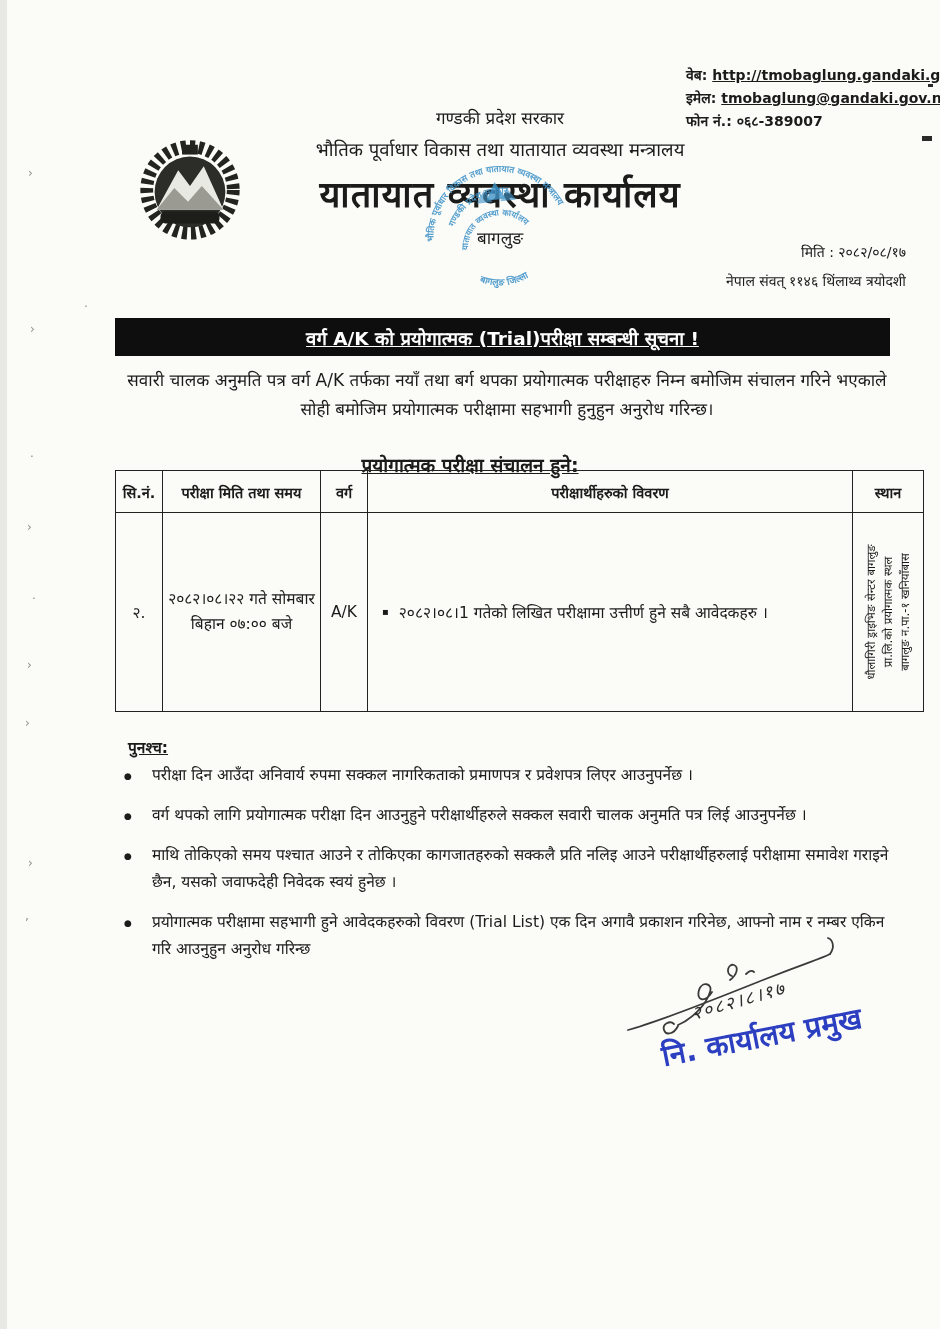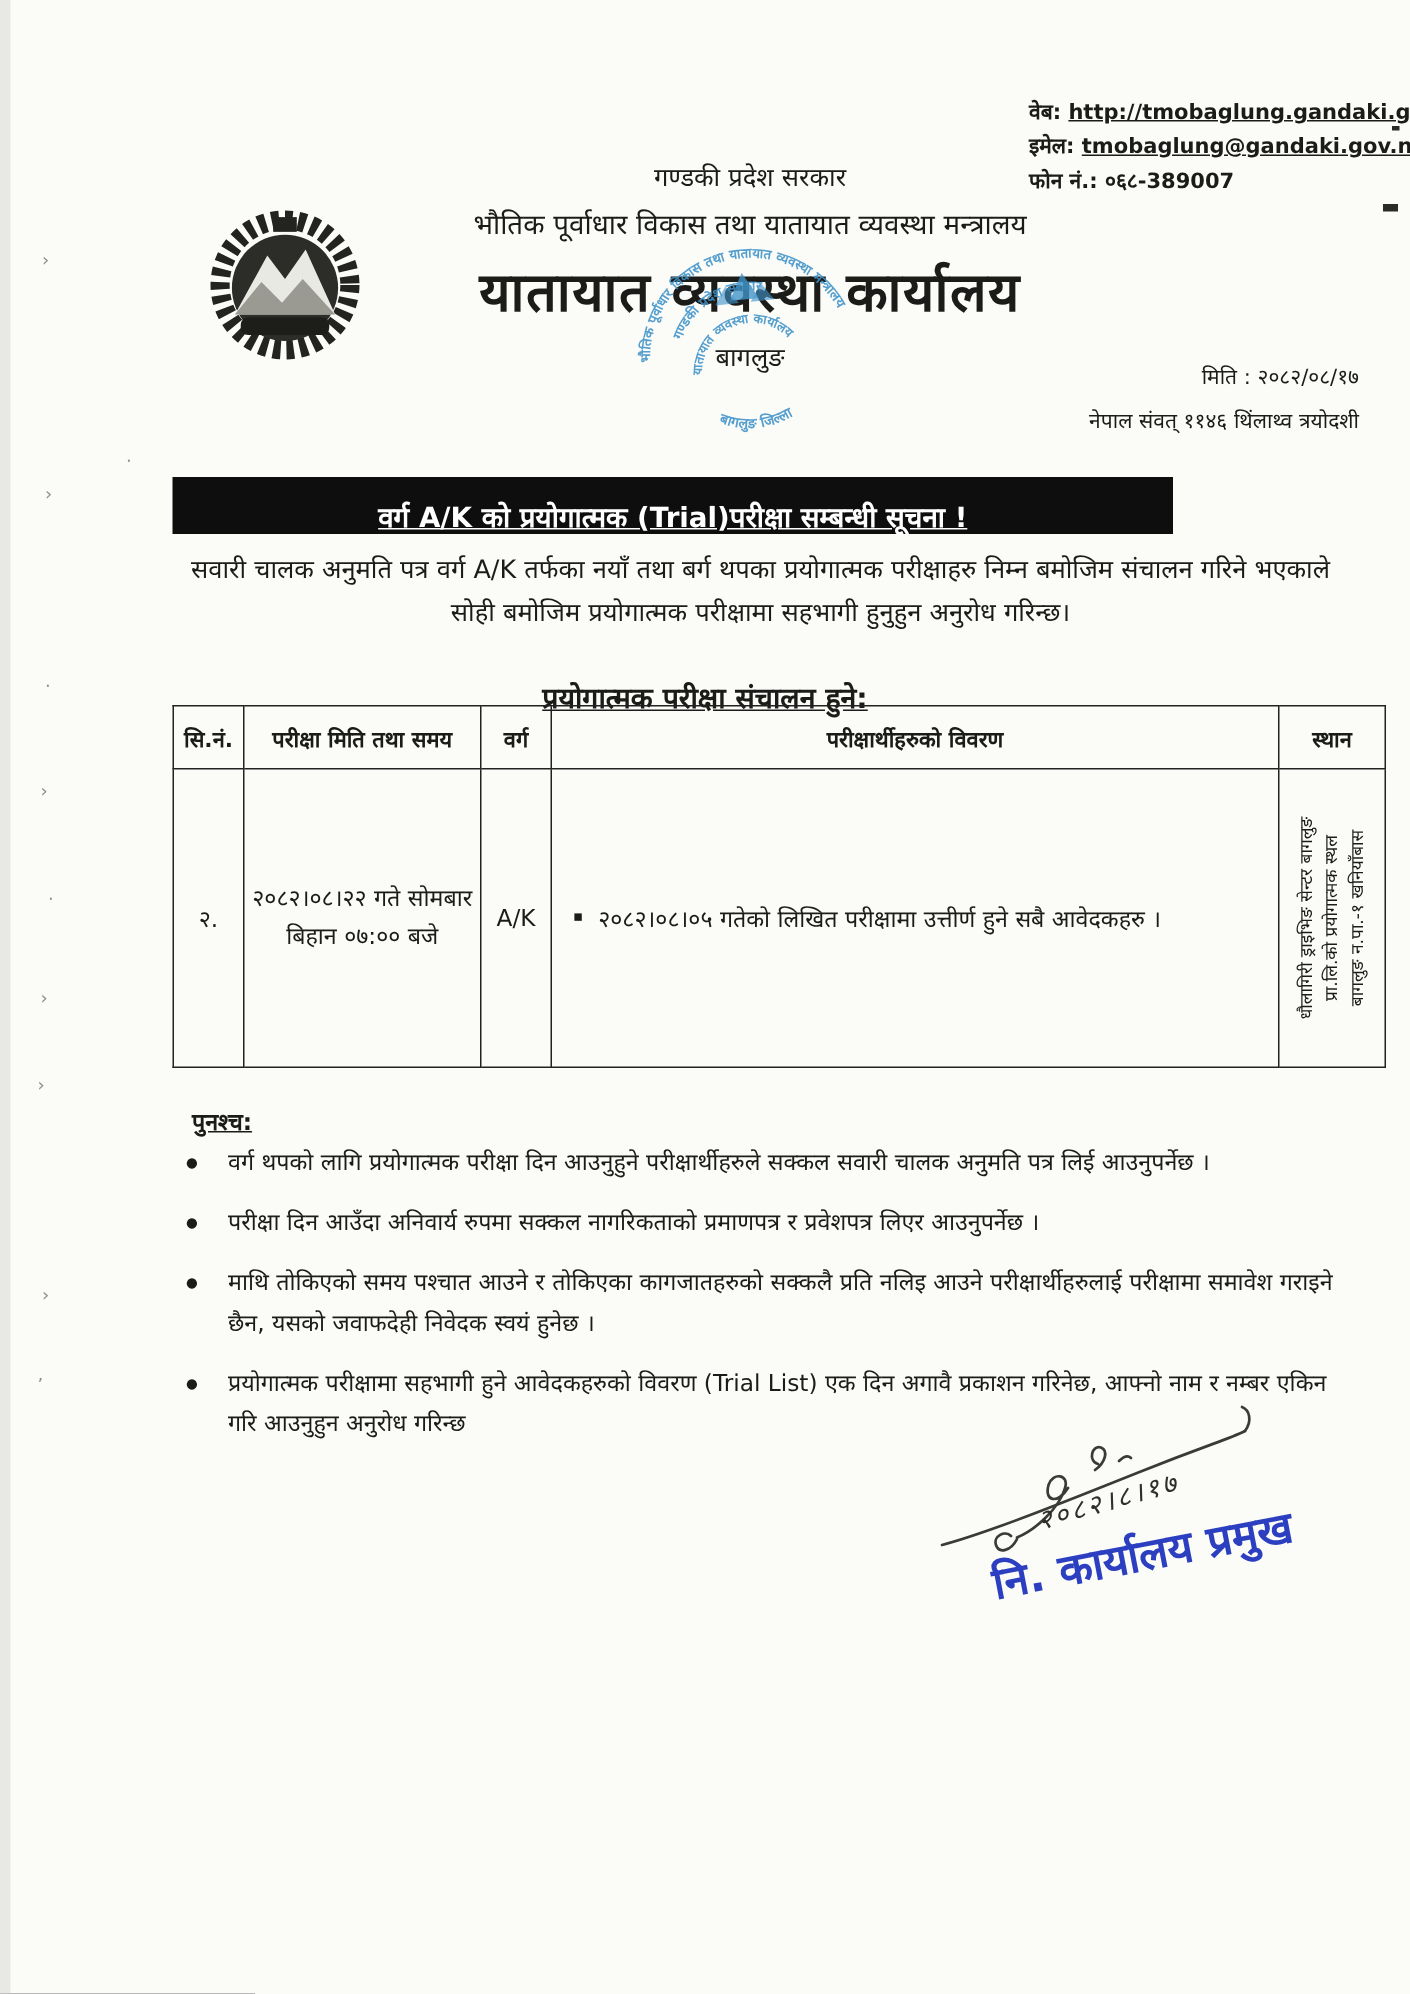--- a/index.html
+++ b/index.html
@@ -19,21 +19,21 @@
   .head-center { position:absolute; left:230px; top:106px; width:540px; text-align:center; }
   .gov { font-size:17px; }
   .ministry { font-size:18.5px; margin-top:7px; }
   .office { font-size:36px; font-weight:bold; margin-top:8px; letter-spacing:1px; }
   .district { font-size:17px; margin-top:8px; }
   .logo { position:absolute; left:131px; top:126px; width:118px; height:124px; }
   .stamp { position:absolute; left:420px; top:156px; width:160px; height:158px; opacity:.88; transform:rotate(-6deg); }
   .dateblock { position:absolute; right:34px; top:238px; text-align:right; font-size:14px; line-height:29px; white-space:nowrap; }
 
   
-  .banner { position:absolute; left:115px; top:318px; width:667px; height:38px; background:#0e0e0e; display:flex; align-items:flex-end; justify-content:center; }
+  .banner { position:absolute; left:115px; top:318px; width:775px; height:38px; background:#0e0e0e; display:flex; align-items:center; justify-content:center; }
   .banner span { color:#fff; font-size:18.5px; font-weight:bold; text-decoration:underline; }
 
   .intro { position:absolute; left:115px; top:366px; width:784px; font-size:17px; line-height:29px; text-align:center; }
   .subtitle { position:absolute; left:250px; top:432px; width:440px; text-align:center; font-size:19px; font-weight:bold; text-decoration:underline;margin-top:20px; }
 
   
   table.sched { position:absolute; left:115px; top:470px; width:808px; border-collapse:collapse; table-layout:fixed;padding-left:11px; }
   table.sched th, table.sched td { border:1.6px solid #222; vertical-align:middle; }
   table.sched th { height:42px; font-size:14.5px; font-weight:bold; text-align:center; }
   table.sched td { height:199px; font-size:15.5px; }
@@ -171,38 +171,38 @@
         <td>
           <div class="dt-lines">
             <div>२०८२।०८।२२ गते  सोमबार</div>
             <div>बिहान ०७:०० बजे</div>
           </div>
         </td>
         <td class="td-center">A/K</td>
         <td class="detail-cell">
           <div class="detail-line">
             <span class="sq-bullet">▪</span>
-            <span>२०८२।०८।०५ गतेको लिखित परीक्षामा उत्तीर्ण हुने सबै आवेदकहरु ।</span>
+            <span>२०८२।०८।1 गतेको लिखित परीक्षामा उत्तीर्ण हुने सबै आवेदकहरु ।</span>
           </div>
         </td>
         <td class="loc-cell">
           <div class="loc-rot">
             <div>धौलागिरी ड्राइभिङ सेन्टर बागलुङ</div>
             <div>प्रा.लि.को प्रयोगात्मक स्थल</div>
             <div>बागलुङ न.पा.-१ खनियाँबास</div>
           </div>
         </td>
       </tr>
     </tbody>
   </table>
 
   <div class="notes-head">पुनश्च:</div>
   <ul class="notes">
+    <li>परीक्षा दिन आउँदा अनिवार्य रुपमा सक्कल नागरिकताको प्रमाणपत्र र प्रवेशपत्र लिएर आउनुपर्नेछ ।</li>
     <li>वर्ग थपको लागि प्रयोगात्मक परीक्षा दिन आउनुहुने परीक्षार्थीहरुले सक्कल सवारी चालक अनुमति पत्र लिई आउनुपर्नेछ ।</li>
-    <li>परीक्षा दिन आउँदा अनिवार्य रुपमा सक्कल नागरिकताको प्रमाणपत्र र प्रवेशपत्र लिएर आउनुपर्नेछ ।</li>
     <li>माथि तोकिएको समय पश्चात आउने र तोकिएका कागजातहरुको सक्कलै प्रति नलिइ आउने परीक्षार्थीहरुलाई परीक्षामा समावेश गराइने छैन, यसको जवाफदेही निवेदक स्वयं हुनेछ ।</li>
     <li>प्रयोगात्मक परीक्षामा सहभागी हुने आवेदकहरुको विवरण (Trial List) एक दिन अगावै प्रकाशन गरिनेछ, आफ्नो नाम र नम्बर एकिन गरि आउनुहुन अनुरोध गरिन्छ</li>
   </ul>
 
   <div class="sig-zone">
     <svg class="sig-svg" width="240" height="110" viewBox="0 0 240 110">
       <g fill="none" stroke="#3a3a38" stroke-width="1.8" stroke-linecap="round">
         <path d="M10,100 C40,92 90,72 140,52 S200,30 212,24"></path>
         <path d="M212,24 c5,-7 3,-14 -2,-16"></path>
         <path d="M94,62 c-7,11 -16,9 -13,-2 c3,-9 14,-7 11,2 c-4,14 -20,28 -32,33"></path>

